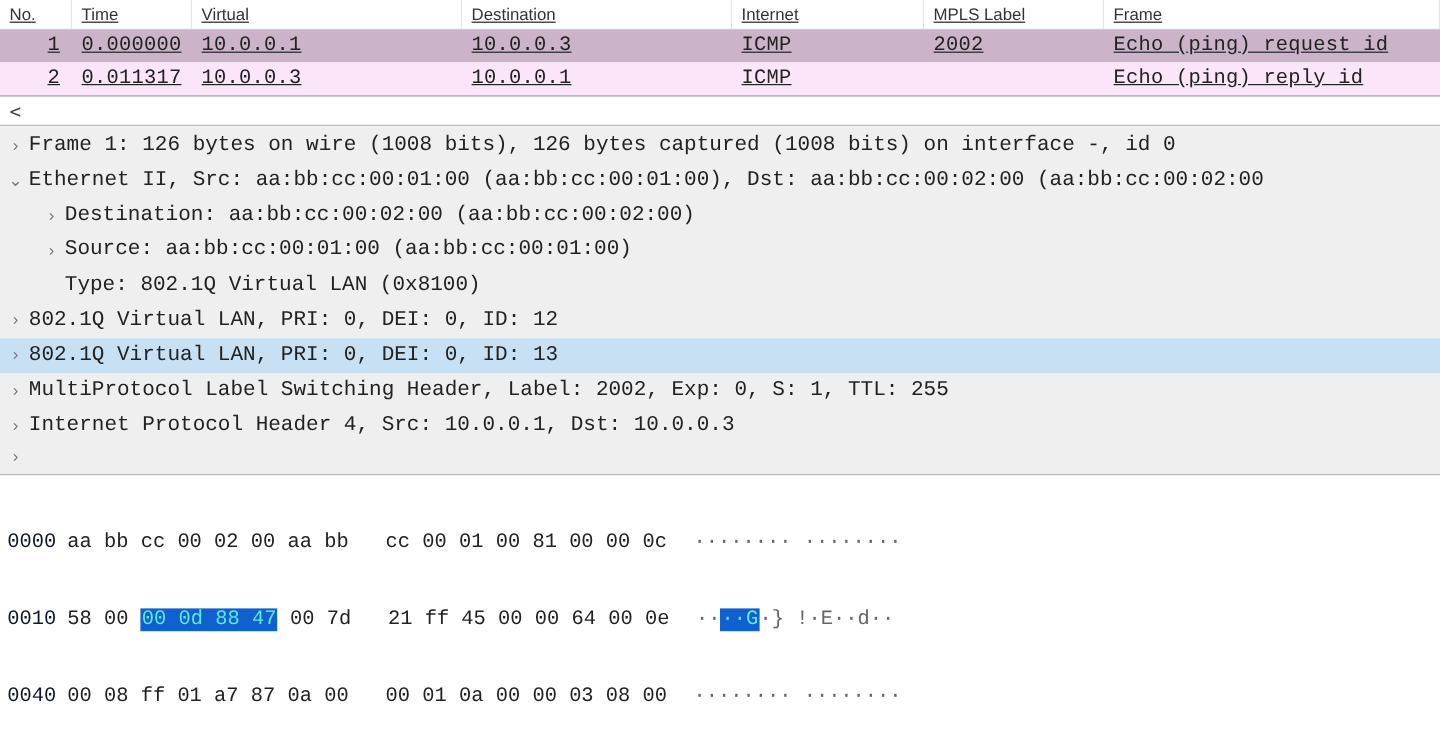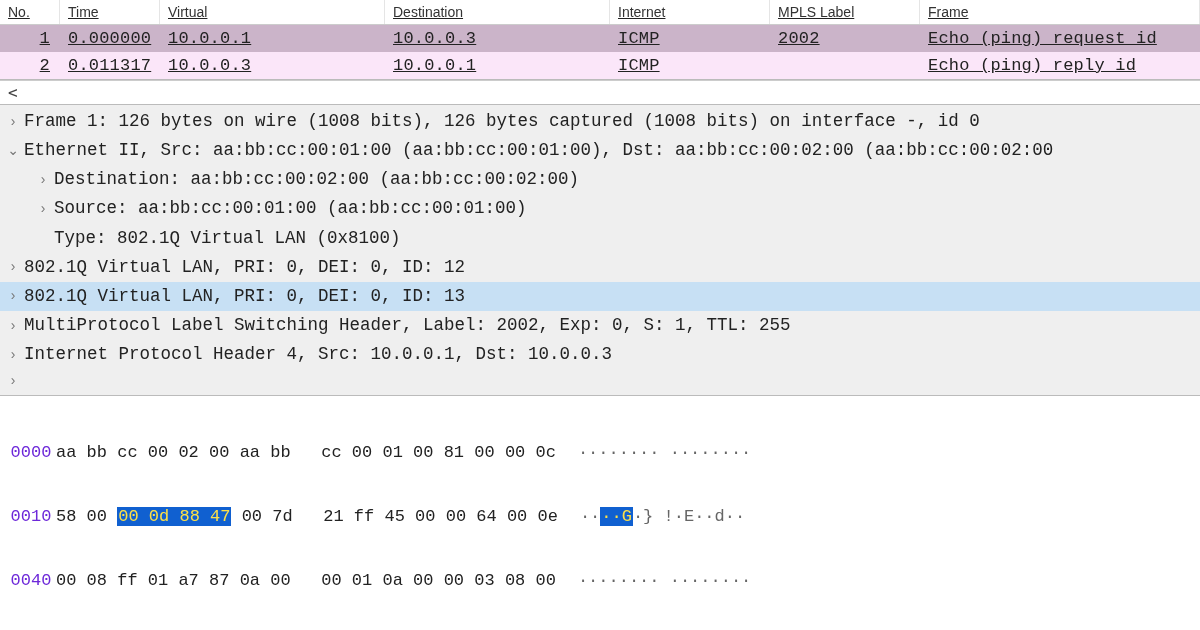--- a/index.html
+++ b/index.html
@@ -44,24 +44,24 @@
   .tw {
     display: inline-block; width: 14px; text-align: center;
     color: #777; font-size: 14px; flex-shrink: 0;
   }
   .tw-blank { display:inline-block; width:14px; flex-shrink:0; }
   .tree-label { font-family: Liberation Mono, monospace; }
 
   
   .hex { padding: 4px 6px 8px 6px; font-size: 17px; line-height: 1.25; white-space: pre; }
   .hex-row { display: flex; }
-  .hex-off { color: #6d28d9; width: 50px; flex-shrink: 0; text-align: center; }
+  .hex-off { color: #0f172a; width: 50px; flex-shrink: 0; }
   .hex-bytes { color: #222; }
   .hex-ascii { color: #666; margin-left: 22px; }
-  .hl { background: #1060d0; color: #fde047; padding: 0 1px; }
+  .hl { background: #1060d0; color: #5eead4; padding: 0 1px; }
 </style>
 </head>
 <body>
 
 <div class="packet-list panel">
   <div class="cols hdr">
     <div class="cell">No.</div>
     <div class="cell">Time</div>
     <div class="cell">Virtual</div>
     <div class="cell">Destination</div>

